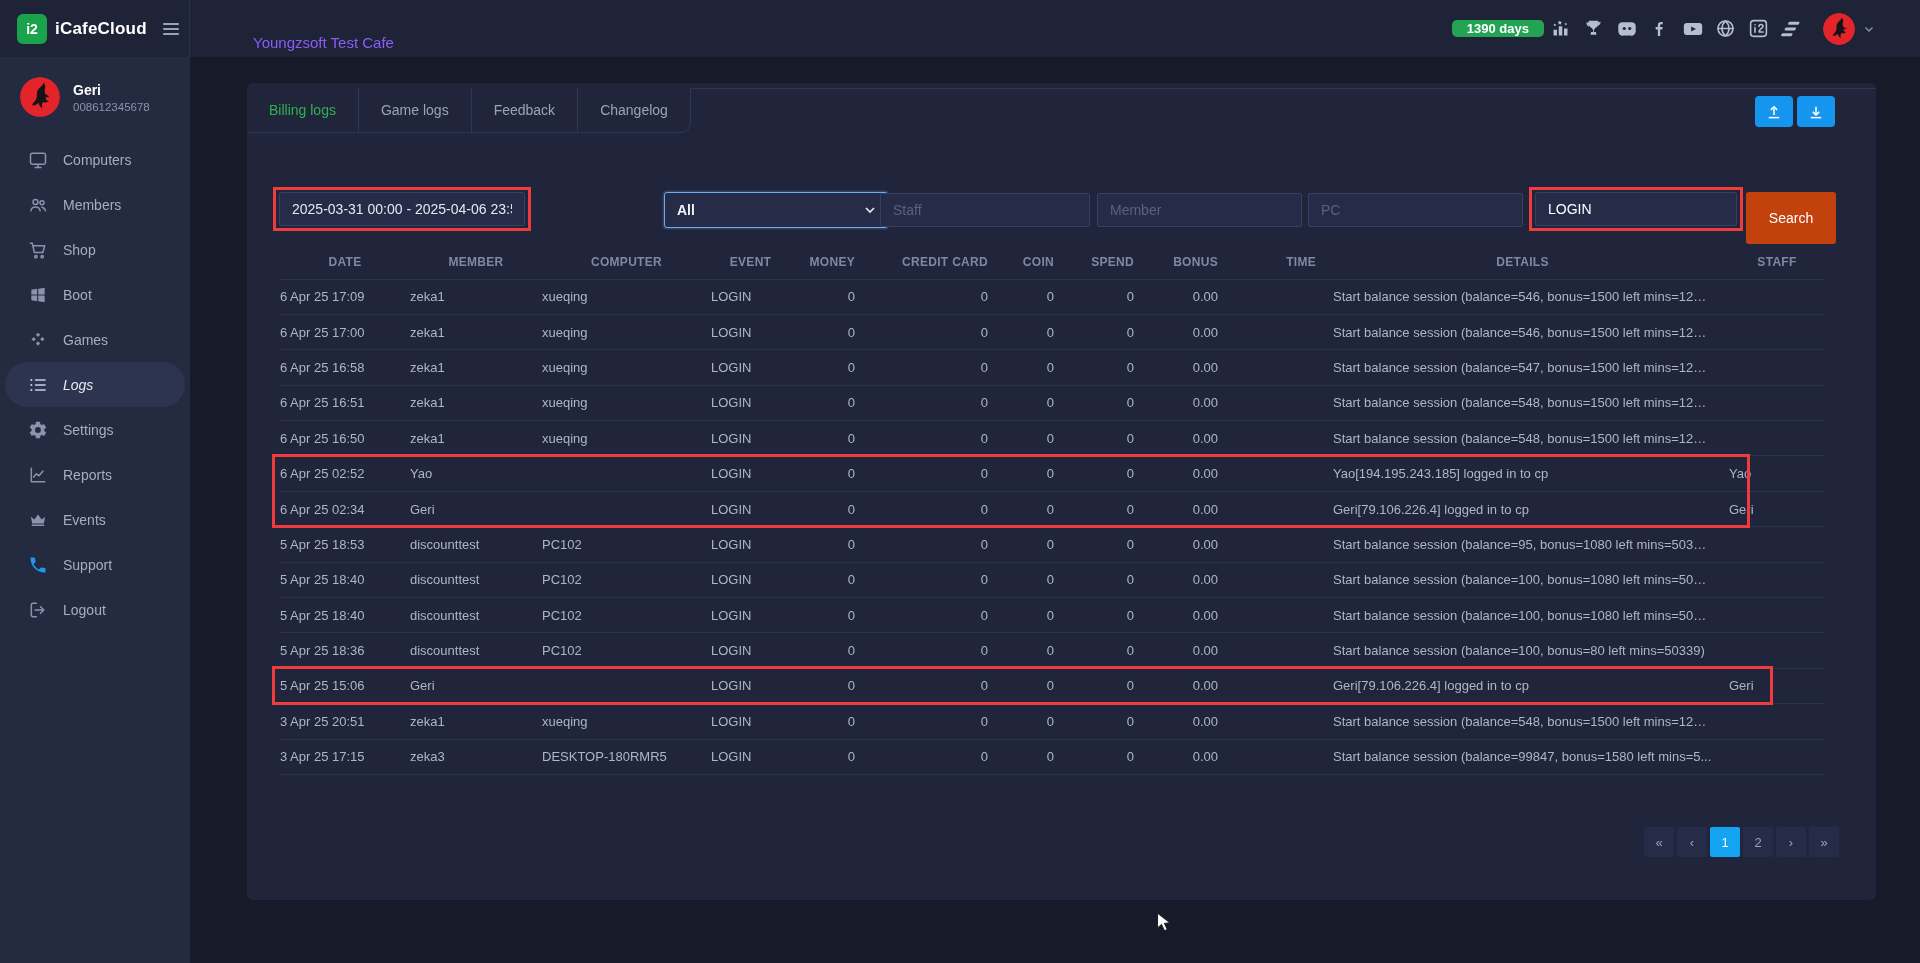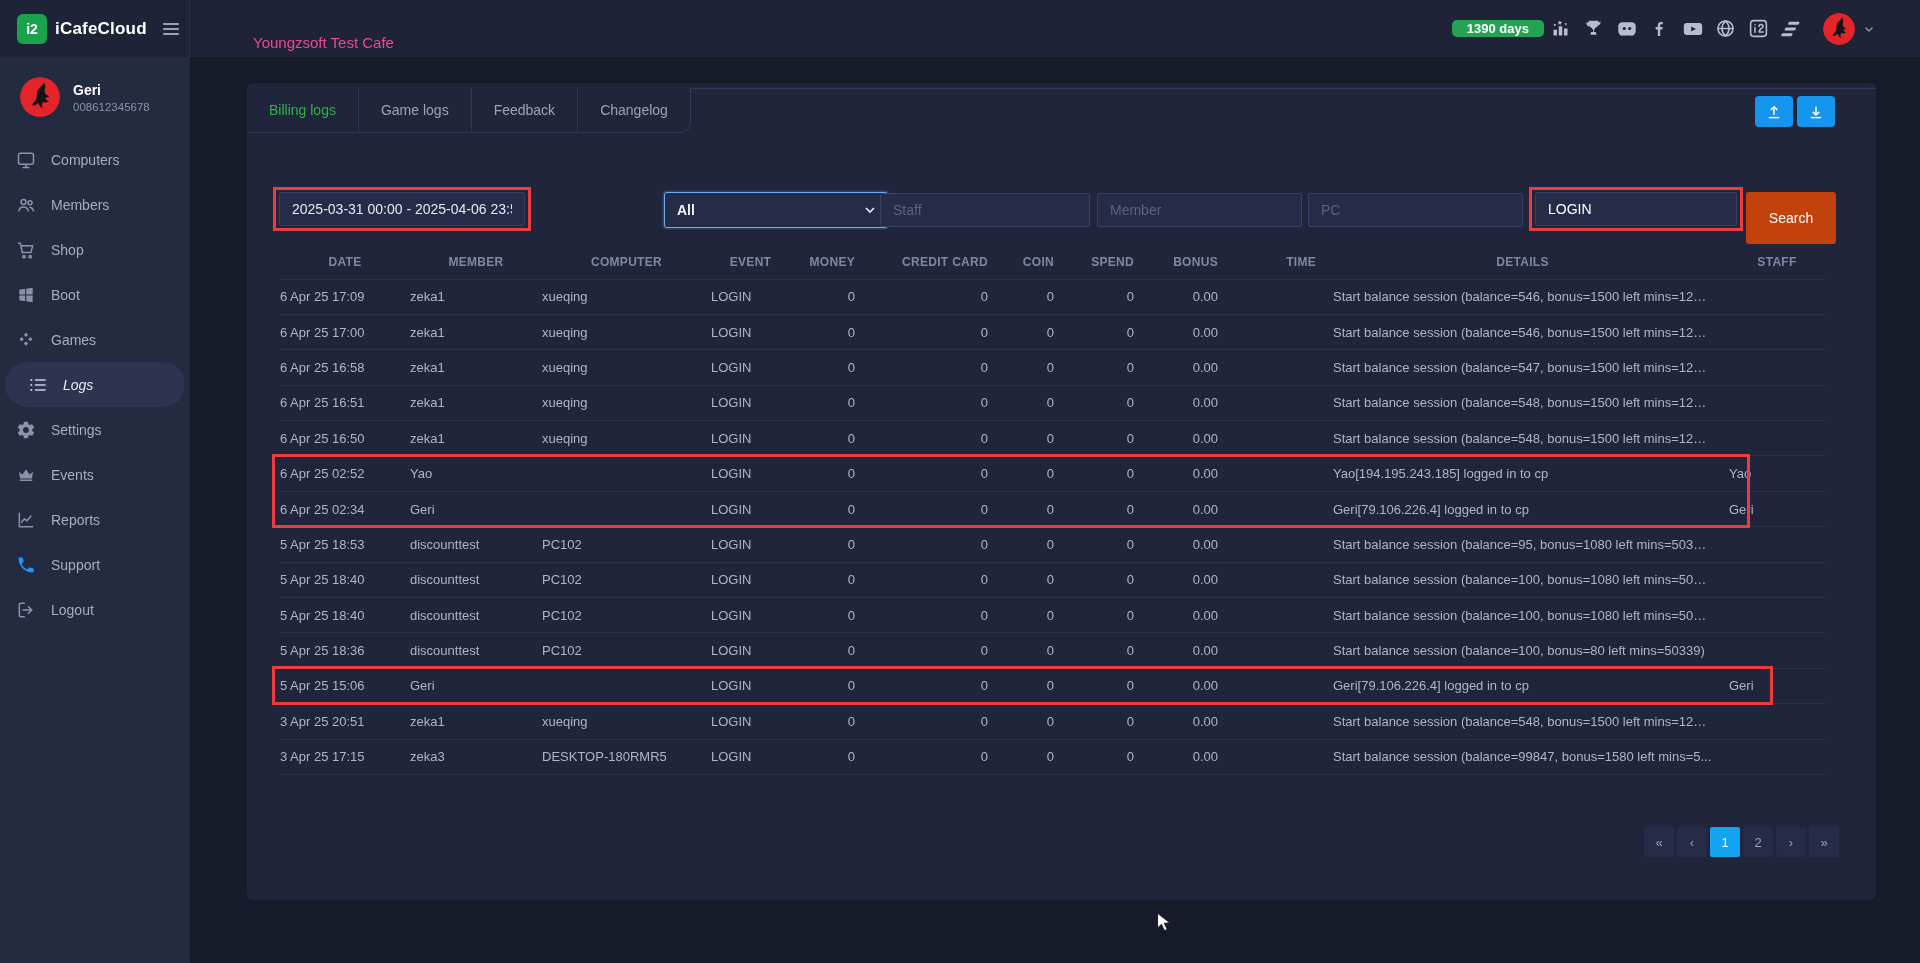--- a/index.html
+++ b/index.html
@@ -10,37 +10,37 @@
     font-family:"Liberation Sans","DejaVu Sans",sans-serif;
   }
   svg { display:block; }
 
   
   .topbar { position:absolute; top:0; left:0; width:1920px; height:57px; background:#1e2337; display:flex; align-items:center; z-index:5;gap:28px; }
   .brand { width:190px; height:57px; display:flex; align-items:center; padding-left:17px; border-right:1px solid #2a3048; flex:none; }
   .logo-mark { width:30px; height:30px; background:#1ba24d; border-radius:6px; color:#fff; display:flex; align-items:center; justify-content:center; font-weight:bold; font-size:14px; flex:none; }
   .logo-text { color:#fff; font-size:17px; font-weight:700; margin-left:8px; letter-spacing:.2px; white-space:nowrap; }
   .hamburger { margin-left:13px; color:#9aa2b8; cursor:pointer; }
-  .cafe-name { color:#ec4899; font-size:15px; margin-left:35px;margin-top:27px; }
+  .cafe-name { color:#8b5cf6; font-size:15px; margin-left:35px;margin-top:27px; }
   .topbar-right { margin-left:auto; display:flex; align-items:center; padding-right:44px; }
   .days-badge { background:#23a455; color:#fff; font-size:13px; font-weight:bold; padding:1px 15px; border-radius:5px; cursor:pointer; }
   .tb-icons { display:flex; align-items:center; }
   .tb-icon { width:21px; height:21px; color:#b7bdd0; margin:0 6px; cursor:pointer; }
   .tb-avatar { width:32px; height:32px; border-radius:50%; margin-left:15px; overflow:hidden; cursor:pointer; flex:none; }
   .tb-caret { color:#8b93ab; margin-left:7px; cursor:pointer; }
 
   
   .sidebar { position:absolute; top:57px; left:0; width:190px; height:906px; background:#242a40; z-index:4; }
   .user { display:flex; align-items:center; padding:20px 0 16px 20px; }
   .user-avatar { width:40px; height:40px; border-radius:50%; overflow:hidden; flex:none; }
   .user-meta { margin-left:13px; }
   .user-name { color:#fff; font-weight:bold; font-size:14px; }
   .user-phone { color:#8b93ab; font-size:11.5px; margin-top:3px; }
   .nav { margin-top:4px; }
-  .nav-item { height:45px; display:flex; align-items:center; padding-left:16px; color:#a6adc2; font-size:14px; cursor:pointer; }
+  .nav-item { height:45px; display:flex; align-items:center; padding-left:28px; color:#a6adc2; font-size:14px; cursor:pointer; }
   .nav-item.active { background:#2d3450; border-radius:24px; margin:0 5px; padding-left:23px; color:#e6eaf4;font-style:italic; }
   .nav-icon { width:20px; height:20px; margin-right:15px; color:#8b93ab; flex:none; }
   .nav-item.active .nav-icon { color:#c7cde0; }
 
   
   .main-card { position:absolute; left:247px; top:83px; width:1629px; height:817px; background:#20253b; border-radius:6px; }
   .tabs-line { position:absolute; top:5px; left:0; width:100%; border-top:1px solid #303752; }
   .tabs { position:absolute; top:5px; left:0; display:flex; border-right:1px solid #303752; border-bottom:1px solid #303752; border-bottom-right-radius:10px; background:#20253b; }
   .tab { height:44px; line-height:44px; padding:0 22px; color:#9ba3b9; font-size:14px; border-right:1px solid #303752; cursor:pointer; white-space:nowrap; }
   .tab:last-child { border-right:none; }
@@ -234,34 +234,34 @@
       <div class="nav-item">
         <span class="nav-icon">
           <svg viewBox="0 0 24 24" width="20" height="20" fill="currentColor">
             <path d="M19.4 13c.04-.33.06-.66.06-1s-.02-.67-.06-1l2.1-1.65a.5.5 0 0 0 .12-.64l-2-3.46a.5.5 0 0 0-.6-.22l-2.49 1a7.3 7.3 0 0 0-1.73-1l-.38-2.65A.5.5 0 0 0 13.93 2h-4a.5.5 0 0 0-.5.42l-.38 2.65c-.63.26-1.2.6-1.73 1l-2.49-1a.5.5 0 0 0-.6.22l-2 3.46a.5.5 0 0 0 .12.64L4.45 11c-.04.33-.06.66-.06 1s.02.67.06 1l-2.1 1.65a.5.5 0 0 0-.12.64l2 3.46c.13.22.39.31.6.22l2.49-1c.53.4 1.1.74 1.73 1l.38 2.65c.04.24.25.42.5.42h4c.25 0 .46-.18.5-.42l.38-2.65c.63-.26 1.2-.6 1.73-1l2.49 1c.21.09.47 0 .6-.22l2-3.46a.5.5 0 0 0-.12-.64L19.4 13zM11.93 15.5a3.5 3.5 0 1 1 0-7 3.5 3.5 0 0 1 0 7z"></path>
           </svg>
         </span>
         <span>Settings</span>
       </div>
       <div class="nav-item">
         <span class="nav-icon">
-          <svg viewBox="0 0 24 24" width="20" height="20" fill="currentColor">
-            <path d="M4.5 17.5h15v1.8h-15zM3.5 8.2l4.2 3.1L12 5.4l4.3 5.9 4.2-3.1-1.5 8H5z"></path>
-          </svg>
-        </span>
-        <span>Events</span>
-      </div>
-      <div class="nav-item">
-        <span class="nav-icon">
           <svg viewBox="0 0 24 24" fill="none" stroke="currentColor" stroke-width="1.8" stroke-linecap="round" stroke-linejoin="round" width="20" height="20">
             <path d="M4 4v16h16"></path>
             <path d="M6.8 14.5l3.4-4 3 2.5 4.6-5.6"></path>
           </svg>
         </span>
         <span>Reports</span>
+      </div>
+      <div class="nav-item">
+        <span class="nav-icon">
+          <svg viewBox="0 0 24 24" width="20" height="20" fill="currentColor">
+            <path d="M4.5 17.5h15v1.8h-15zM3.5 8.2l4.2 3.1L12 5.4l4.3 5.9 4.2-3.1-1.5 8H5z"></path>
+          </svg>
+        </span>
+        <span>Events</span>
       </div>
       <div class="nav-item">
         <span class="nav-icon" style="color: rgb(33, 150, 243);">
           <svg viewBox="0 0 24 24" width="20" height="20" fill="currentColor">
             <path d="M6.62 10.79c1.44 2.83 3.76 5.14 6.59 6.59l2.2-2.2c.27-.27.67-.36 1.02-.24 1.12.37 2.33.57 3.57.57.55 0 1 .45 1 1V20c0 .55-.45 1-1 1-9.39 0-17-7.61-17-17 0-.55.45-1 1-1h3.5c.55 0 1 .45 1 1 0 1.25.2 2.45.57 3.57.11.35.03.74-.25 1.02l-2.2 2.2z"></path>
           </svg>
         </span>
         <span>Support</span>
       </div>
       <div class="nav-item">

